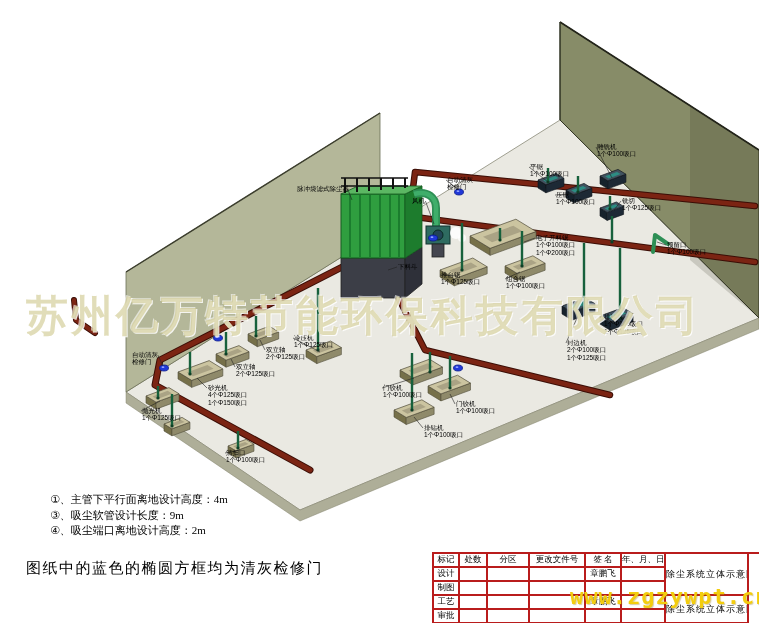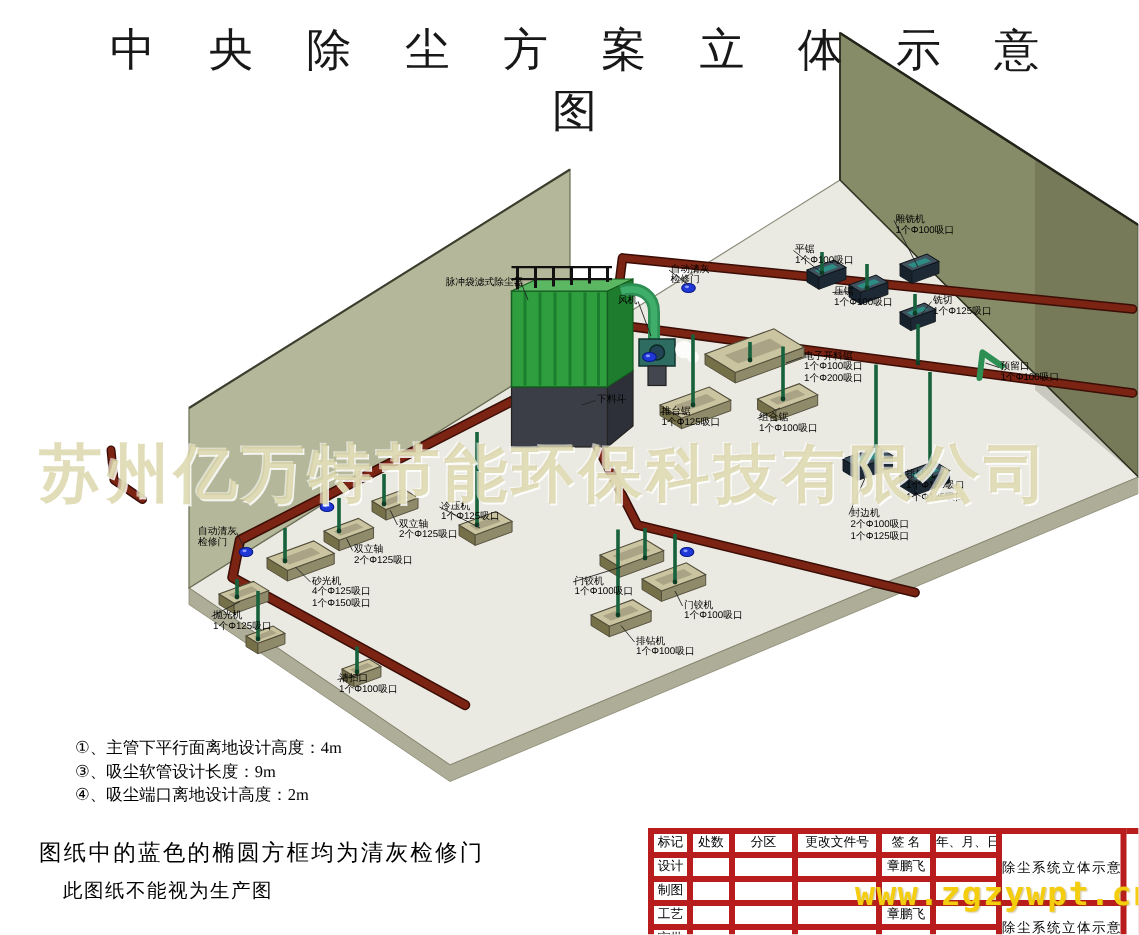--- a/index.html
+++ b/index.html
@@ -20,21 +20,21 @@
       color:#f3cd0e;text-shadow:1px 1px 1px rgba(140,105,0,.35);white-space:nowrap;}
   .notes{position:absolute;left:50px;top:492px;z-index:4;font-family:"Liberation Serif","DejaVu Sans",serif;
       font-size:11px;line-height:15.5px;color:#000;}
   .note-blue-doors{position:absolute;left:26px;top:559px;z-index:4;
       font-family:"Liberation Serif",serif;font-size:15px;letter-spacing:1.5px;color:#000;}
   .note-warning{position:absolute;left:42px;top:585px;z-index:4;
       font-family:"Liberation Serif",serif;font-size:13px;letter-spacing:1px;color:#000;}
   table.tblock{position:absolute;left:432px;top:552px;width:327px;height:70px;z-index:5;
       border-collapse:collapse;table-layout:fixed;background:#fff;
       font-family:"Liberation Serif",serif;font-size:8.5px;color:#000;border:1.5px solid #333;}
-  table.tblock td{border:4px solid #b91c1c;text-align:center;padding:0;overflow:hidden;white-space:nowrap;}
+  table.tblock td{border:2px solid #b91c1c;text-align:center;padding:0;overflow:hidden;white-space:nowrap;}
   td.lt{text-align:left;padding-left:3px;}
   td.dtitle{font-size:9px;letter-spacing:1px;}
 </style>
 </head>
 <body>
 
 <div class="stage">
 
   <svg class="scene" id="scene" width="759" height="623" viewBox="0 0 759 623">
 
@@ -384,29 +384,27 @@
         <div>1个Φ125吸口</div>
       </div>
       <div class="lbl" style="left: 226px; top: 449px;">
         <div>清扫口</div>
         <div>1个Φ100吸口</div>
       </div>
     </div>
 
   <div class="wm-center">苏州亿万特节能环保科技有限公司</div>
 
-  <div class="page-title">中 央 除 尘 方 案 立 体 示 意 图</div>
 
   <div class="notes">
     <div>①、主管下平行面离地设计高度：4m</div>
     <div>③、吸尘软管设计长度：9m</div>
     <div>④、吸尘端口离地设计高度：2m</div>
   </div>
   <div class="note-blue-doors">图纸中的蓝色的椭圆方框均为清灰检修门</div>
-  <div class="note-warning">此图纸不能视为生产图</div>
 
   <table class="tblock">
     <colgroup>
       <col style="width:26px">
         <col style="width:28px">
         <col style="width:42px">
       <col style="width:56px">
         <col style="width:36px">
         <col style="width:44px">
       <col style="width:83px">

